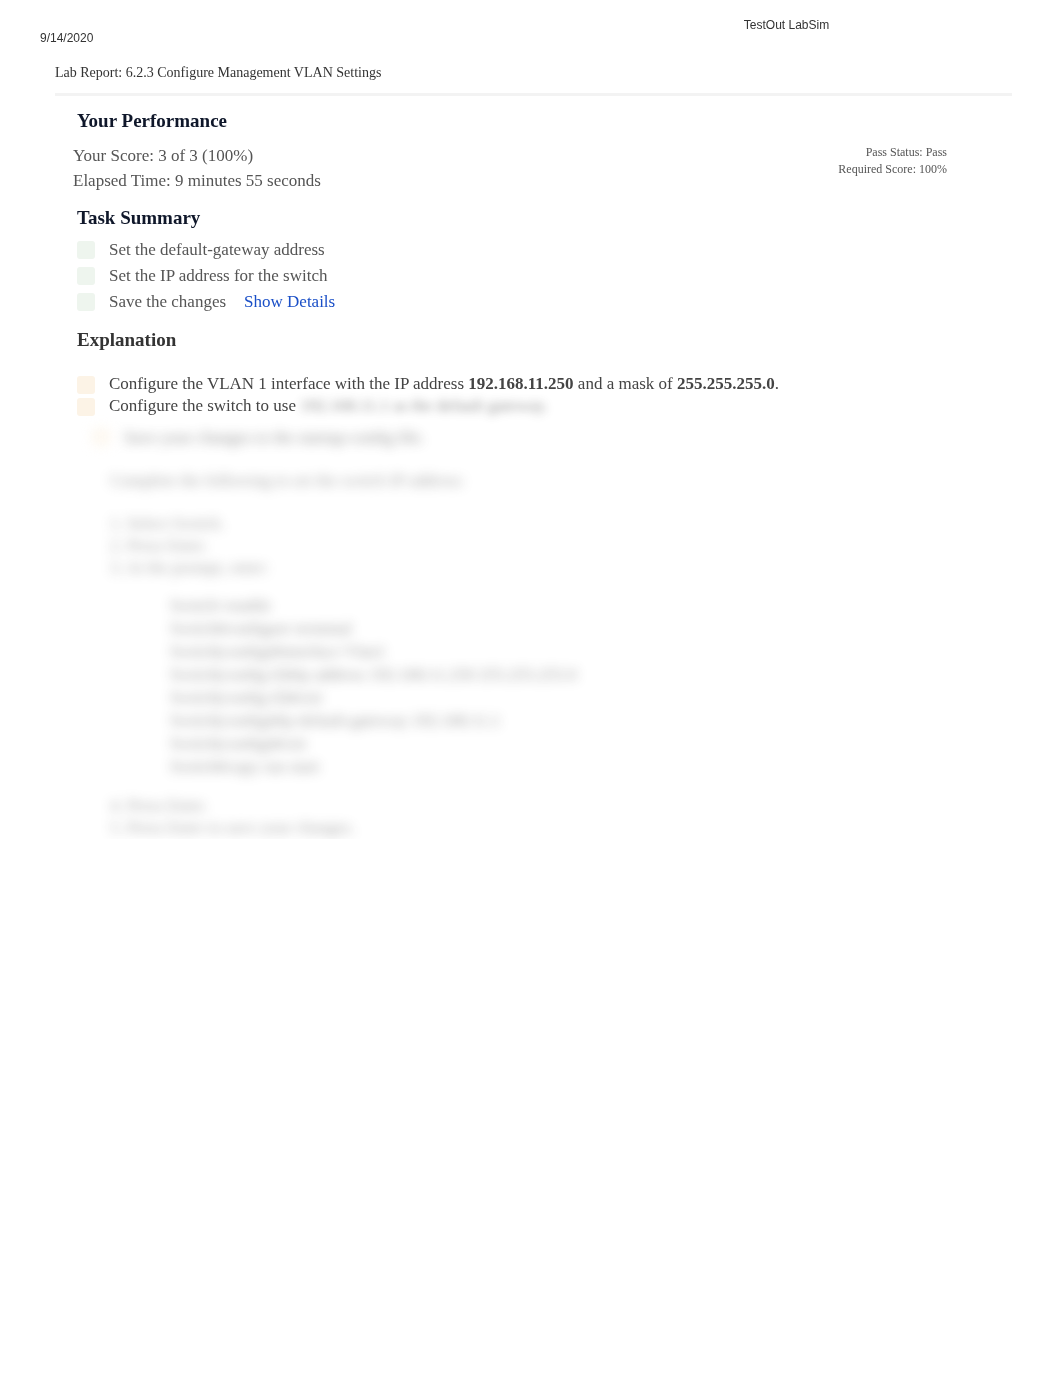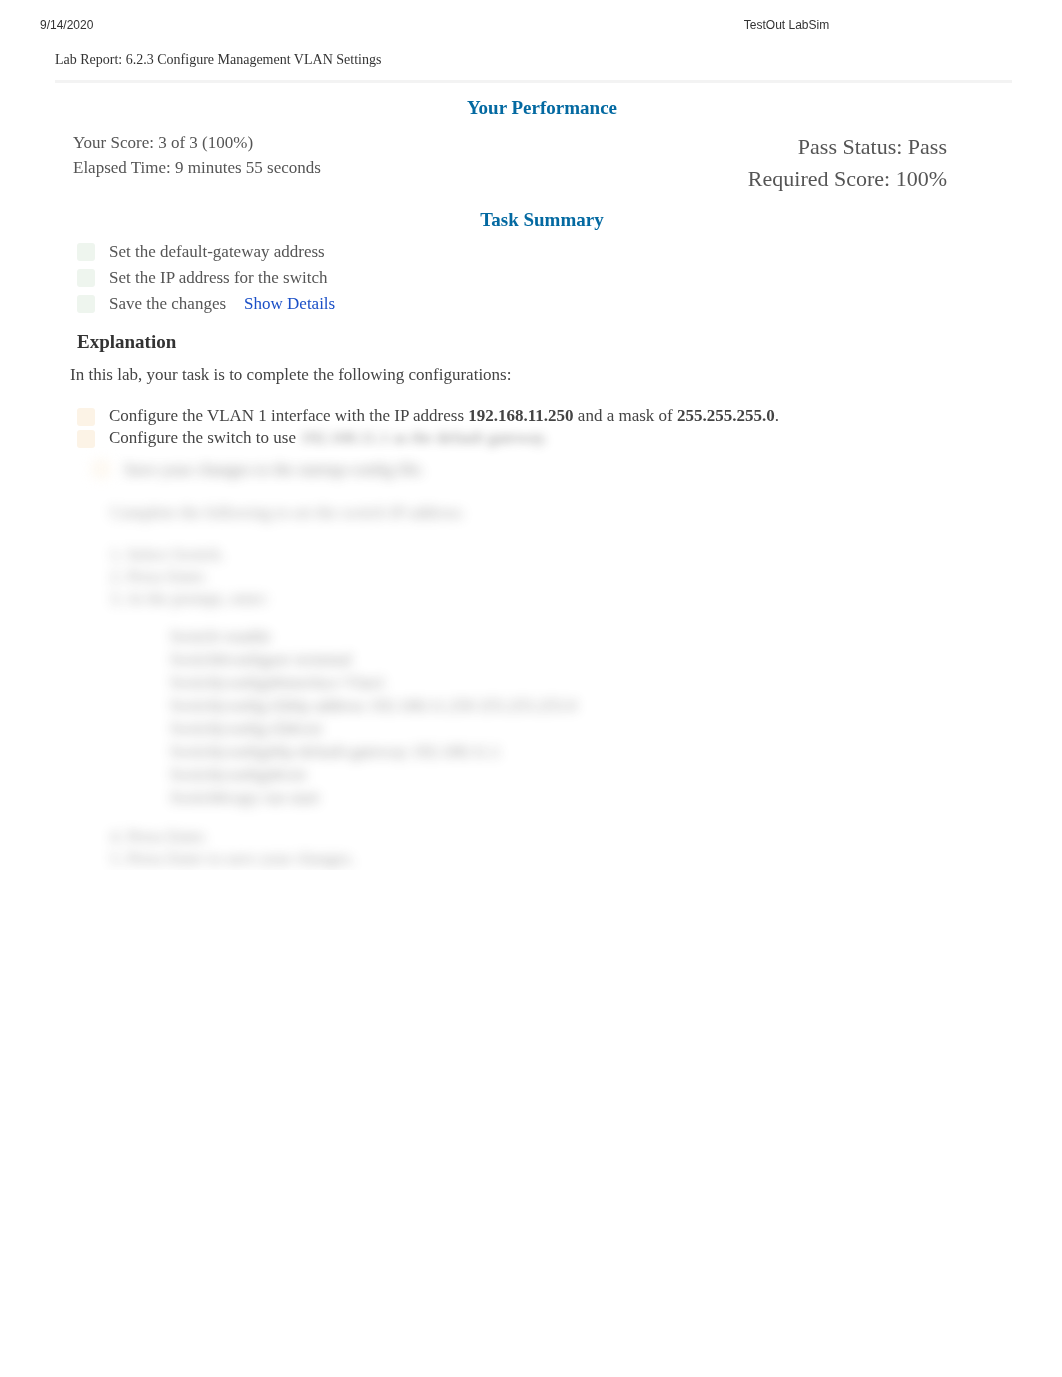--- a/index.html
+++ b/index.html
@@ -15,20 +15,21 @@
     }
     .header-bar {
       display: flex;
       padding: 18px 40px 8px 40px;
       font-family: Arial, Helvetica, sans-serif;
       font-size: 12px;
       color: #333;
     }
     .header-date {
       flex: 1;
+      margin-top: 13px;
     }
     .header-title {
       flex: 1;
       text-align: center;
       padding-left: 40px;
     }
     .report-title {
       padding: 12px 40px 8px 55px;
       font-size: 14px;
       color: #333;
@@ -37,38 +38,37 @@
       height: 3px;
       background: #f3f3f3;
       margin: 4px 50px 0 55px;
     }
     .content {
       padding: 0 55px 0 55px;
     }
     .section-heading {
       font-size: 19px;
       font-weight: bold;
-      color: #0369a1;
+      color: #0f172a;
       padding: 14px 0 4px 22px;
-      text-align: center;
     }
     .score-block {
       display: flex;
       padding: 8px 0 0 18px;
       justify-content: space-between;
     }
     .score-left {
       flex: 1;
       font-size: 17px;
       color: #555;
       line-height: 1.45;
     }
     .score-right {
       text-align: right;
-      font-size: 22px;
+      font-size: 12px;
       color: #555;
       line-height: 1.45;
       padding-right: 60px;
     }
     .task-list {
       padding: 4px 0 0 22px;
     }
     .task-item {
       display: flex;
       align-items: center;
@@ -213,21 +213,20 @@
     </div>
     <div class="task-item">
       <span class="check-icon"></span>
       <span>Save the changes</span>
       <span class="show-details">Show Details</span>
     </div>
   </div>
 
   <div class="explanation-heading">Explanation</div>
 
-  <div class="explanation-text">In this lab, your task is to complete the following configurations:</div>
 
   <div class="config-list">
     <div class="config-item">
       <span class="bullet-icon"></span>
       <span class="config-text">
         <span>Configure the VLAN 1 interface with the IP address </span><b>192.168.11.250</b><span> and a mask of </span><b>255.255.255.0</b><span>.</span>
       </span>
     </div>
     <div class="config-item">
       <span class="bullet-icon"></span>

